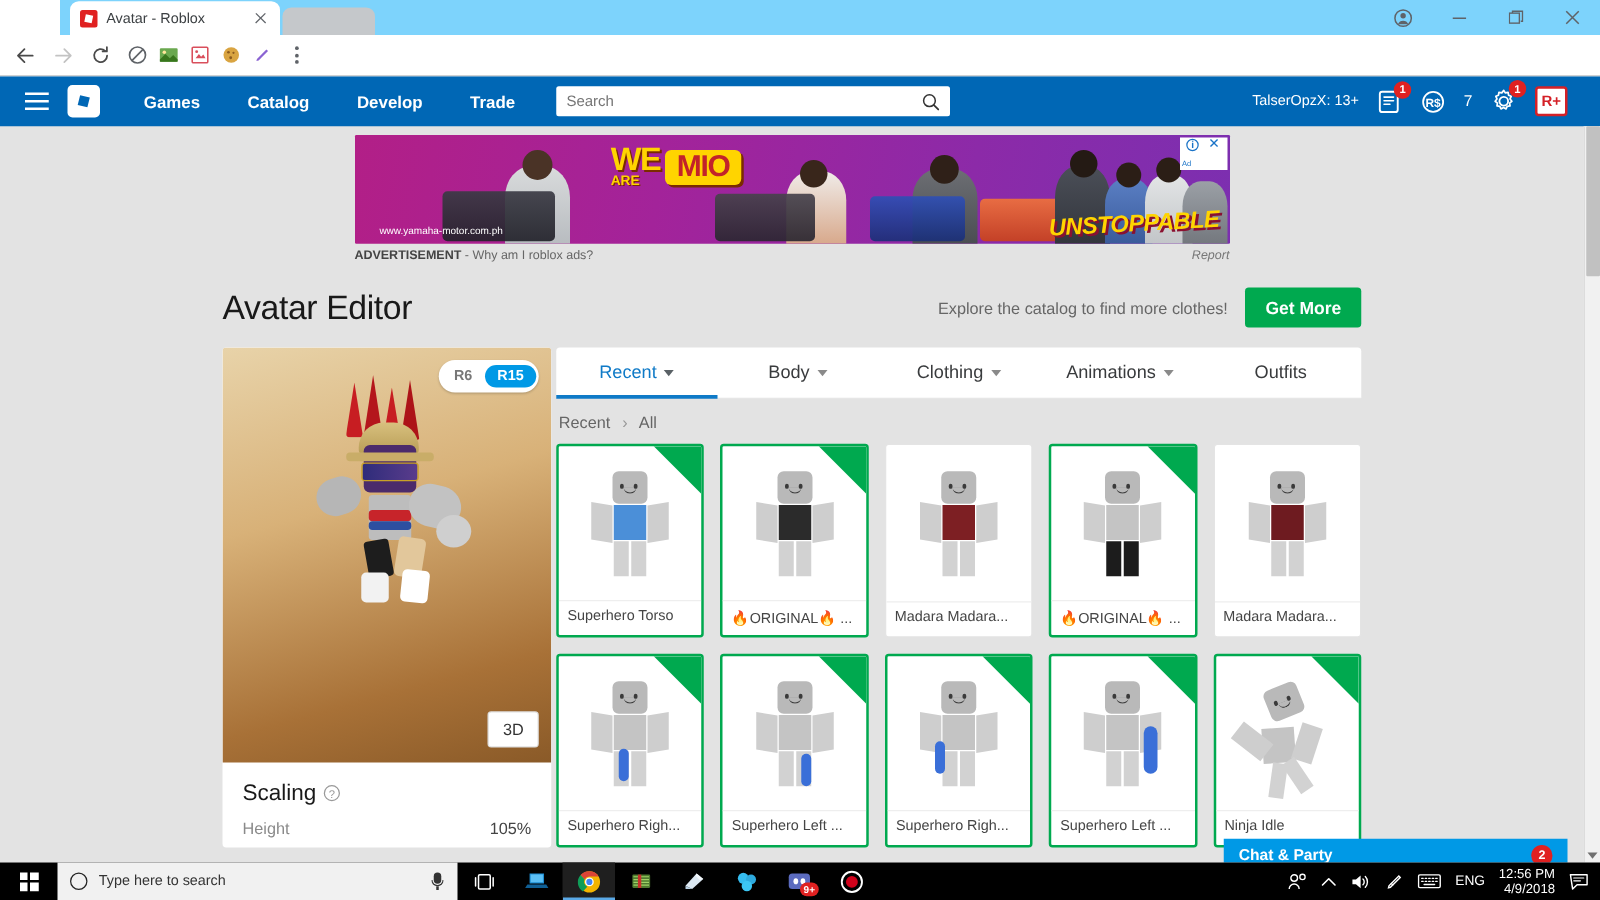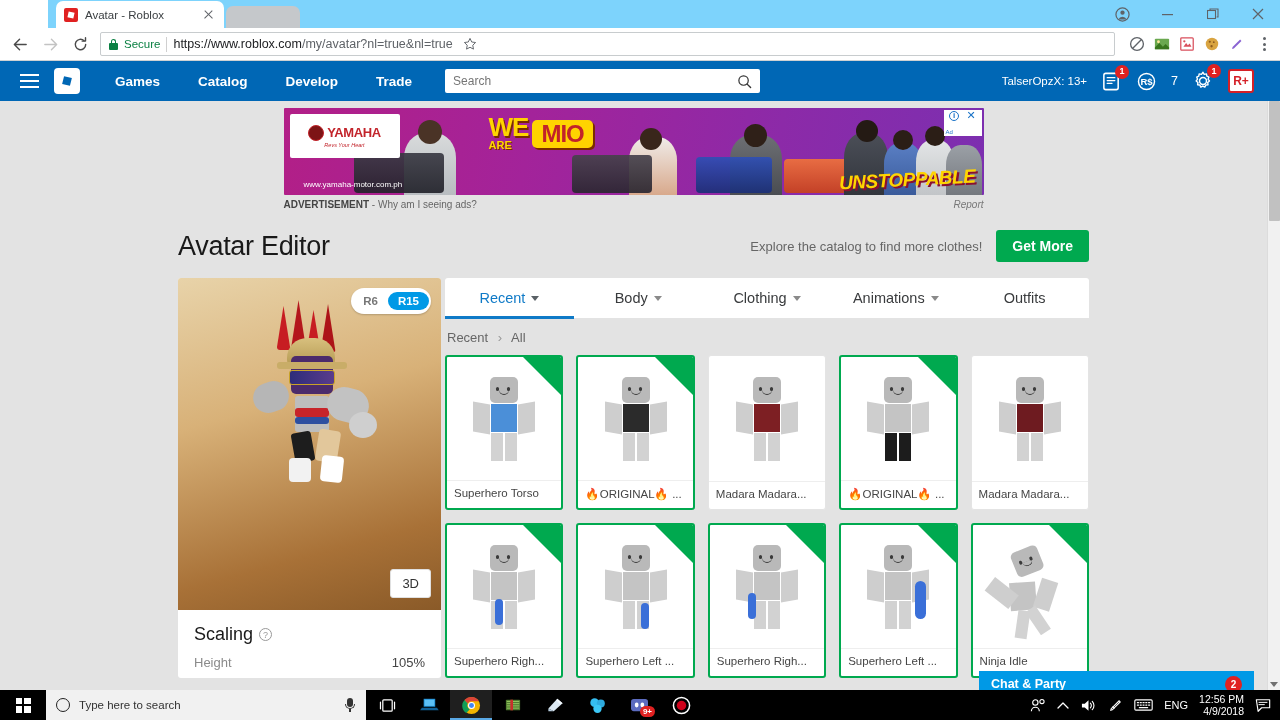--- a/index.html
+++ b/index.html
@@ -425,34 +425,20 @@
     <div class="nav-btn">
       <svg width="17" height="17" viewBox="0 0 18 18">
           <path d="M3 9h12M10 3.5L15.5 9 10 14.5" fill="none" stroke="#c3c3c3" stroke-width="1.5" stroke-linecap="round" stroke-linejoin="round"></path>
         </svg>
     </div>
     <div class="nav-btn">
       <svg width="17" height="17" viewBox="0 0 18 18">
           <path d="M14.5 9a5.5 5.5 0 1 1-1.7-4" fill="none" stroke="#4a4a4a" stroke-width="1.5" stroke-linecap="round"></path>
           <path d="M14.3 1.8v3.6h-3.6" fill="none" stroke="#4a4a4a" stroke-width="1.5" stroke-linecap="round" stroke-linejoin="round"></path>
         </svg>
-    </div>
-    <div class="omnibox">
-      <span class="lock-icon">
-        <span class="lock-shackle"></span>
-          <span class="lock-body"></span>
-      </span>
-      <span class="secure-label">Secure</span>
-      <span class="url-sep"></span>
-      <span class="url"><span>https://www.roblox.com</span><span class="dim">/my/avatar?nl=true&amp;nl=true</span></span>
-      <span class="star">
-        <svg width="14" height="14" viewBox="0 0 16 16">
-            <path d="M8 1.6l1.95 4.1 4.45.6-3.25 3.1.8 4.45L8 11.75 4.05 13.85l.8-4.45L1.6 6.3l4.45-.6z" fill="none" stroke="#5f6368" stroke-width="1.1" stroke-linejoin="round"></path>
-          </svg>
-      </span>
     </div>
     <div class="ext-icons">
       <div class="ext">
         <svg width="16" height="16" viewBox="0 0 18 18">
             <circle cx="9" cy="9" r="7.2" fill="none" stroke="#5f6368" stroke-width="1.5"></circle>
             <path d="M4 14L14 4" stroke="#5f6368" stroke-width="1.5"></path>
           </svg>
       </div>
       <div class="ext">
         <svg width="16" height="16" viewBox="0 0 18 18">
@@ -559,47 +545,40 @@
           <div class="ad-moto" style="left:412px;width:76px;height:36px;background:linear-gradient(#2f4fb5,#1b2f77);"></div>
           <div class="ad-moto" style="left:500px;width:66px;height:34px;background:linear-gradient(#f0723a,#c9431c);"></div>
           <div class="ad-person" style="left:560px;width:44px;height:62px;background:linear-gradient(#4b4f58,#32353c);"></div>
           <div class="ad-person" style="left:572px;top:12px;width:22px;height:22px;background:#241a14;border-radius:50%;bottom:auto;"></div>
           <div class="ad-person" style="left:600px;width:38px;height:52px;background:linear-gradient(#5a7fc4,#3a5b9b);"></div>
           <div class="ad-person" style="left:609px;top:22px;width:20px;height:20px;background:#2b1e16;border-radius:50%;bottom:auto;"></div>
           <div class="ad-person" style="left:632px;width:38px;height:55px;background:linear-gradient(#e3e5e6,#c2c5c8);"></div>
           <div class="ad-person" style="left:641px;top:18px;width:20px;height:20px;background:#2b1e16;border-radius:50%;bottom:auto;"></div>
           <div class="ad-person" style="left:662px;width:36px;height:50px;background:linear-gradient(#9ba0a6,#74787e);"></div>
 
-          <div class="yamaha-box">
-            <div class="yamaha-row">
-              <span class="yamaha-tuning"></span>
-              <span class="yamaha-word">YAMAHA</span>
-            </div>
-            <span class="yamaha-tag">Revs Your Heart</span>
-          </div>
 
           <div class="we-are">
             <div>
               <div class="we-txt">WE</div>
               <div class="are-txt">ARE</div>
             </div>
             <span class="mio-plate">MIO</span>
           </div>
 
           <div class="unstoppable">UNSTOPPABLE</div>
           <div class="ad-url">www.yamaha-motor.com.ph</div>
 
           <div class="adchoice">
             <span class="adchoice-i">i</span>
             <span class="adchoice-x">✕</span>
             <span class="adchoice-label">Ad</span>
           </div>
         </div>
         <div class="ad-footer">
-          <span class="left"><b>ADVERTISEMENT</b> <span>- Why am I seeing ads?</span></span>
+          <span class="left"><b>ADVERTISEMENT</b> <span>- Why am I roblox ads?</span></span>
           <span class="right">Report</span>
         </div>
       </div>
 
       <div class="title-row">
         <h1 class="page-title">Avatar Editor</h1>
         <div class="title-right">
           <span class="explore-txt">Explore the catalog to find more clothes!</span>
           <button class="get-more-btn">Get More</button>
         </div>

